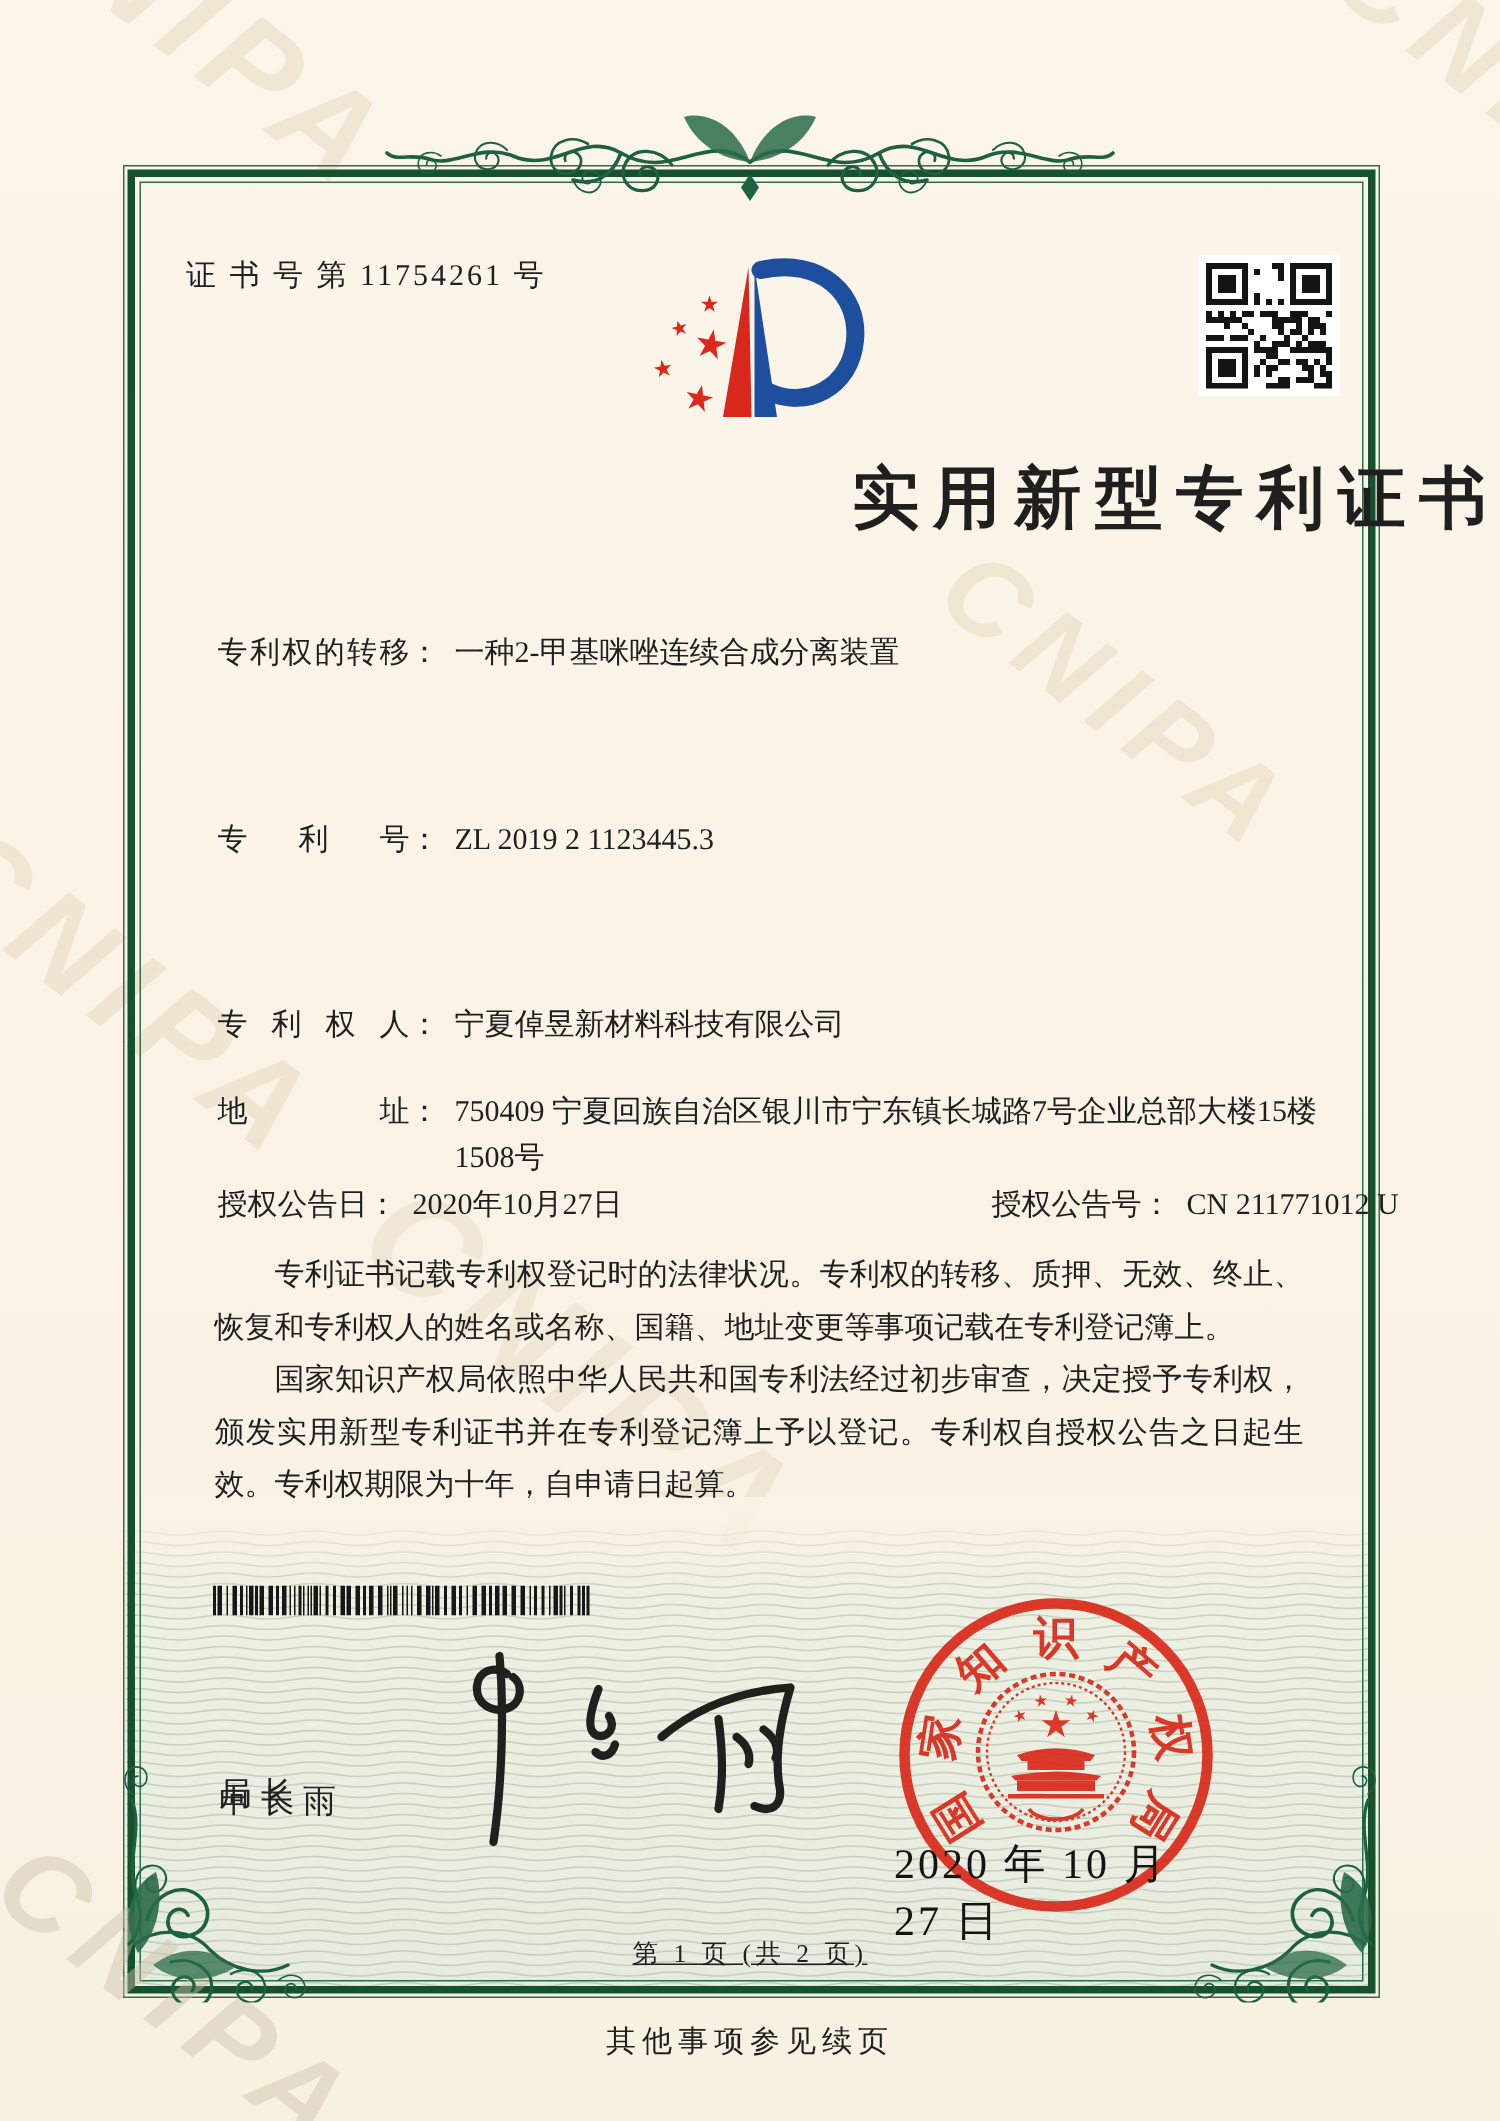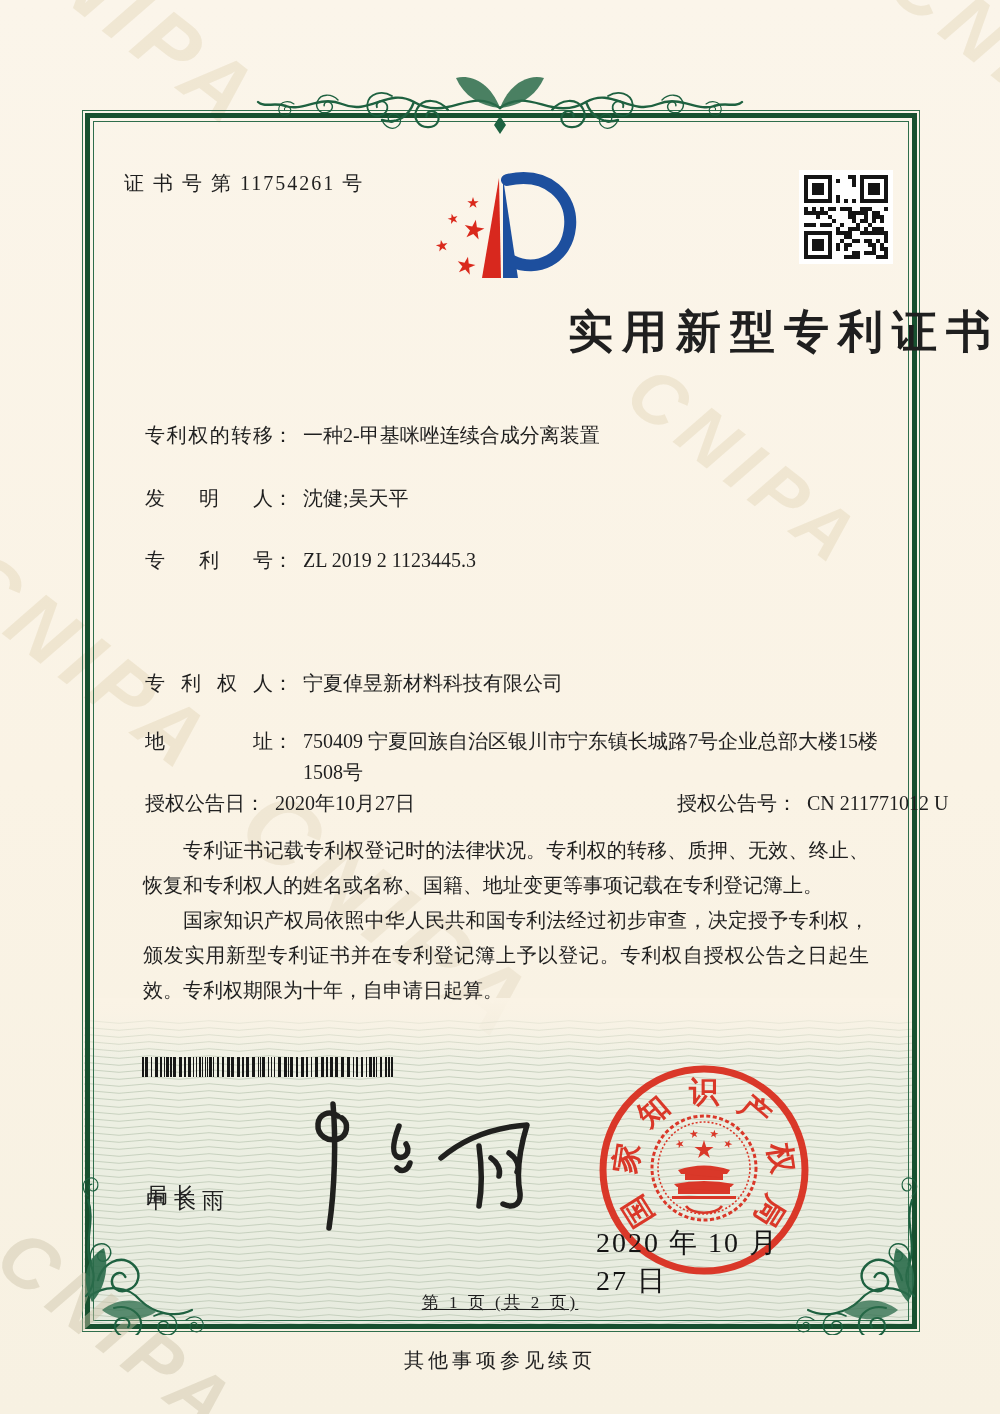--- a/index.html
+++ b/index.html
@@ -31,21 +31,21 @@
   .qr svg{position:absolute;left:5px;top:5px;}
   .logo{position:absolute;left:420px;top:166px;z-index:5;}
   .title{position:absolute;left:0;top:302px;width:100%;text-align:right;font-size:45px;
       font-weight:bold;letter-spacing:9px;z-index:5;}
   
   .frow{position:absolute;left:145px;font-size:20px;line-height:31px;z-index:5;white-space:nowrap;}
   .flabel{display:inline-block;width:128px;text-align:justify;text-align-last:justify;vertical-align:top;}
   .fcolon{vertical-align:top;}
   .fval{margin-left:10px;vertical-align:top;}
   .fval-wrap{display:inline-block;width:592px;white-space:normal;margin-left:10px;vertical-align:top;}
-  .grant2{position:absolute;left:532px;top:0;}
+  .grant2{position:absolute;left:516px;top:0;}
   
   .bodytext{position:absolute;left:143px;top:833px;width:726px;font-size:20px;line-height:35px;
       text-align:justify;z-index:5;}
   .bodytext p{margin:0;text-indent:2em;}
   
   .barcode{position:absolute;left:142px;top:1057px;width:258px;height:20px;z-index:5;}
   .barcode svg rect{fill:#171717;}
   .signer{position:absolute;left:146px;z-index:5;font-family:"Liberation Sans","DejaVu Sans",sans-serif;
       font-size:22px;letter-spacing:6px;color:#222;}
   .sig{position:absolute;left:283px;top:1096px;z-index:6;}
@@ -405,23 +405,20 @@
     <path d="M79,12 L62,112 L81,112 Z" fill="#d8281e"></path>
     <path d="M83,12 L98,112 L83,112 Z" fill="#1d4f9e"></path>
     <path d="M87,14 C128,5 153,31 150,61 C147,93 117,107 92,95" fill="none" stroke="#1d4f9e" stroke-width="12" stroke-linecap="round"></path>
   </svg>
 
   <div class="title">实用新型专利证书</div>
 
   <div class="frow" style="top:420px;">
     <span class="flabel">专利权的转移</span><span class="fcolon">：</span><span class="fval">一种2-甲基咪唑连续合成分离装置</span>
   </div>
-  <div class="frow" style="top:483px;">
-    <span class="flabel">发明人</span><span class="fcolon">：</span><span class="fval">沈健;吴天平</span>
-  </div>
   <div class="frow" style="top:545px;">
     <span class="flabel">专利号</span><span class="fcolon">：</span><span class="fval">ZL 2019 2 1123445.3</span>
   </div>
   <div class="frow" style="top:668px;">
     <span class="flabel">专利权人</span><span class="fcolon">：</span><span class="fval">宁夏倬昱新材料科技有限公司</span>
   </div>
   <div class="frow" style="top:726px;">
     <span class="flabel">地址</span><span class="fcolon">：</span><span class="fval-wrap">750409 宁夏回族自治区银川市宁东镇长城路7号企业总部大楼15楼1508号</span>
   </div>
   <div class="frow" style="top:788px;">

